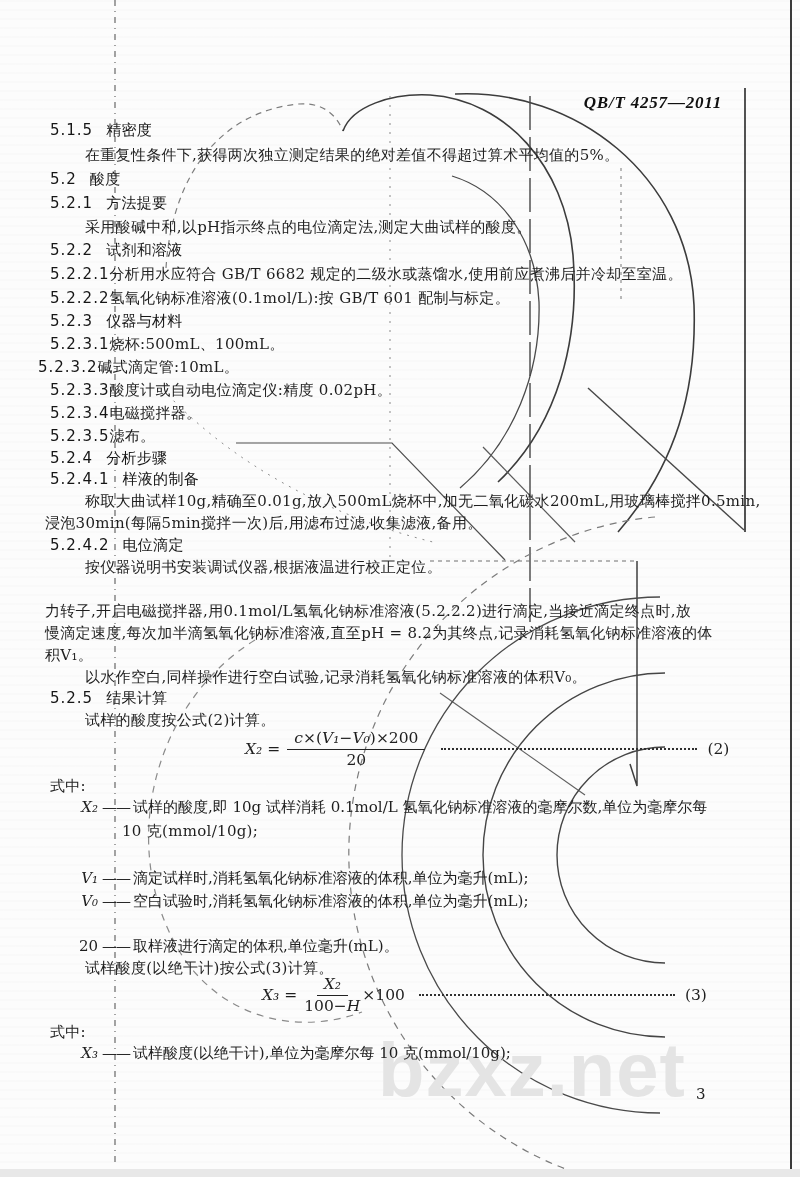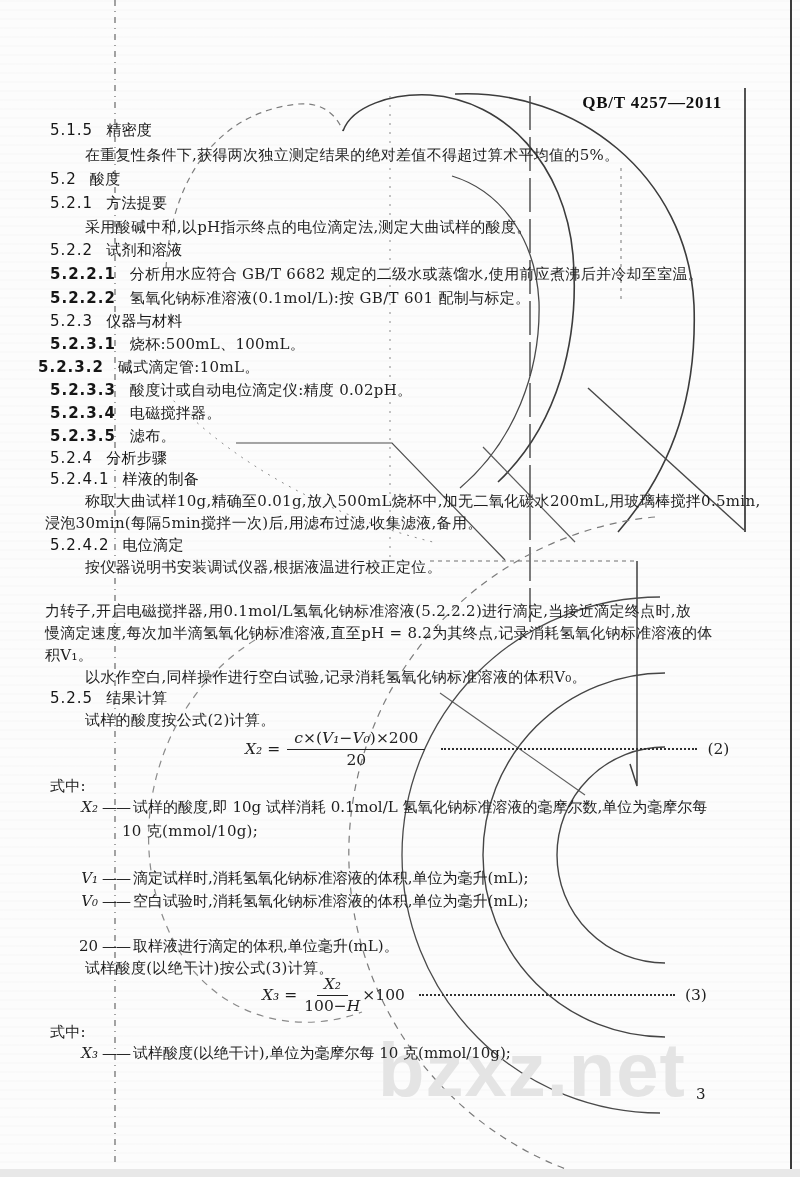--- a/index.html
+++ b/index.html
@@ -7,25 +7,25 @@
     position:relative;width:800px;height:1177px;overflow:hidden;
     background:#fcfcfc;
     background-image:repeating-linear-gradient(180deg, rgba(0,0,0,0.013) 0 2px, rgba(0,0,0,0) 2px 9px);
     font-family:"DejaVu Serif","Liberation Serif",serif;
     color:#1e1e1e;
   }
   .artifacts{position:absolute;left:0;top:0;z-index:1;}
   .txt{position:absolute;white-space:nowrap;font-size:15px;letter-spacing:0.3px;line-height:20px;z-index:3;}
   .heading{font-family:"DejaVu Sans","Liberation Sans",sans-serif;font-weight:400;color:#161616;}
   .heading .num{margin-right:13px;letter-spacing:1px;}
-  .clause .num{font-family:"DejaVu Sans","Liberation Sans",sans-serif;font-weight:700;margin-right:14px;letter-spacing:1px;color:#161616;}
+  .clause .num{font-family:"DejaVu Sans","Liberation Sans",sans-serif;font-weight:400;letter-spacing:1px;color:#161616;}
   .hdr{
     position:absolute;top:93px;right:78px;z-index:3;
     font-family:"Liberation Serif","DejaVu Serif",serif;
-    font-weight:700;font-size:17px;letter-spacing:0.8px;color:#101010;white-space:nowrap;
+    font-weight:700;font-size:17px;letter-spacing:0.8px;color:#101010;white-space:nowrap;font-style:italic;
   }
   .def-row{position:absolute;left:40px;white-space:nowrap;font-size:15px;z-index:3;}
   .def-term{display:inline-block;width:58px;text-align:right;}
   .def-dash{margin:0 3px 0 4px;letter-spacing:-1px;}
   .var{font-style:italic;font-family:"DejaVu Serif",serif;}
   .formula{position:absolute;display:flex;align-items:center;font-size:15.5px;z-index:3;white-space:nowrap;}
   .frac{display:inline-flex;flex-direction:column;align-items:center;margin:0 2px;}
   .frac .fnum{padding:0 7px;border-bottom:1.4px solid #222;line-height:1.3;}
   .frac .fden{line-height:1.3;}
   .feq{margin:0 5px;}

